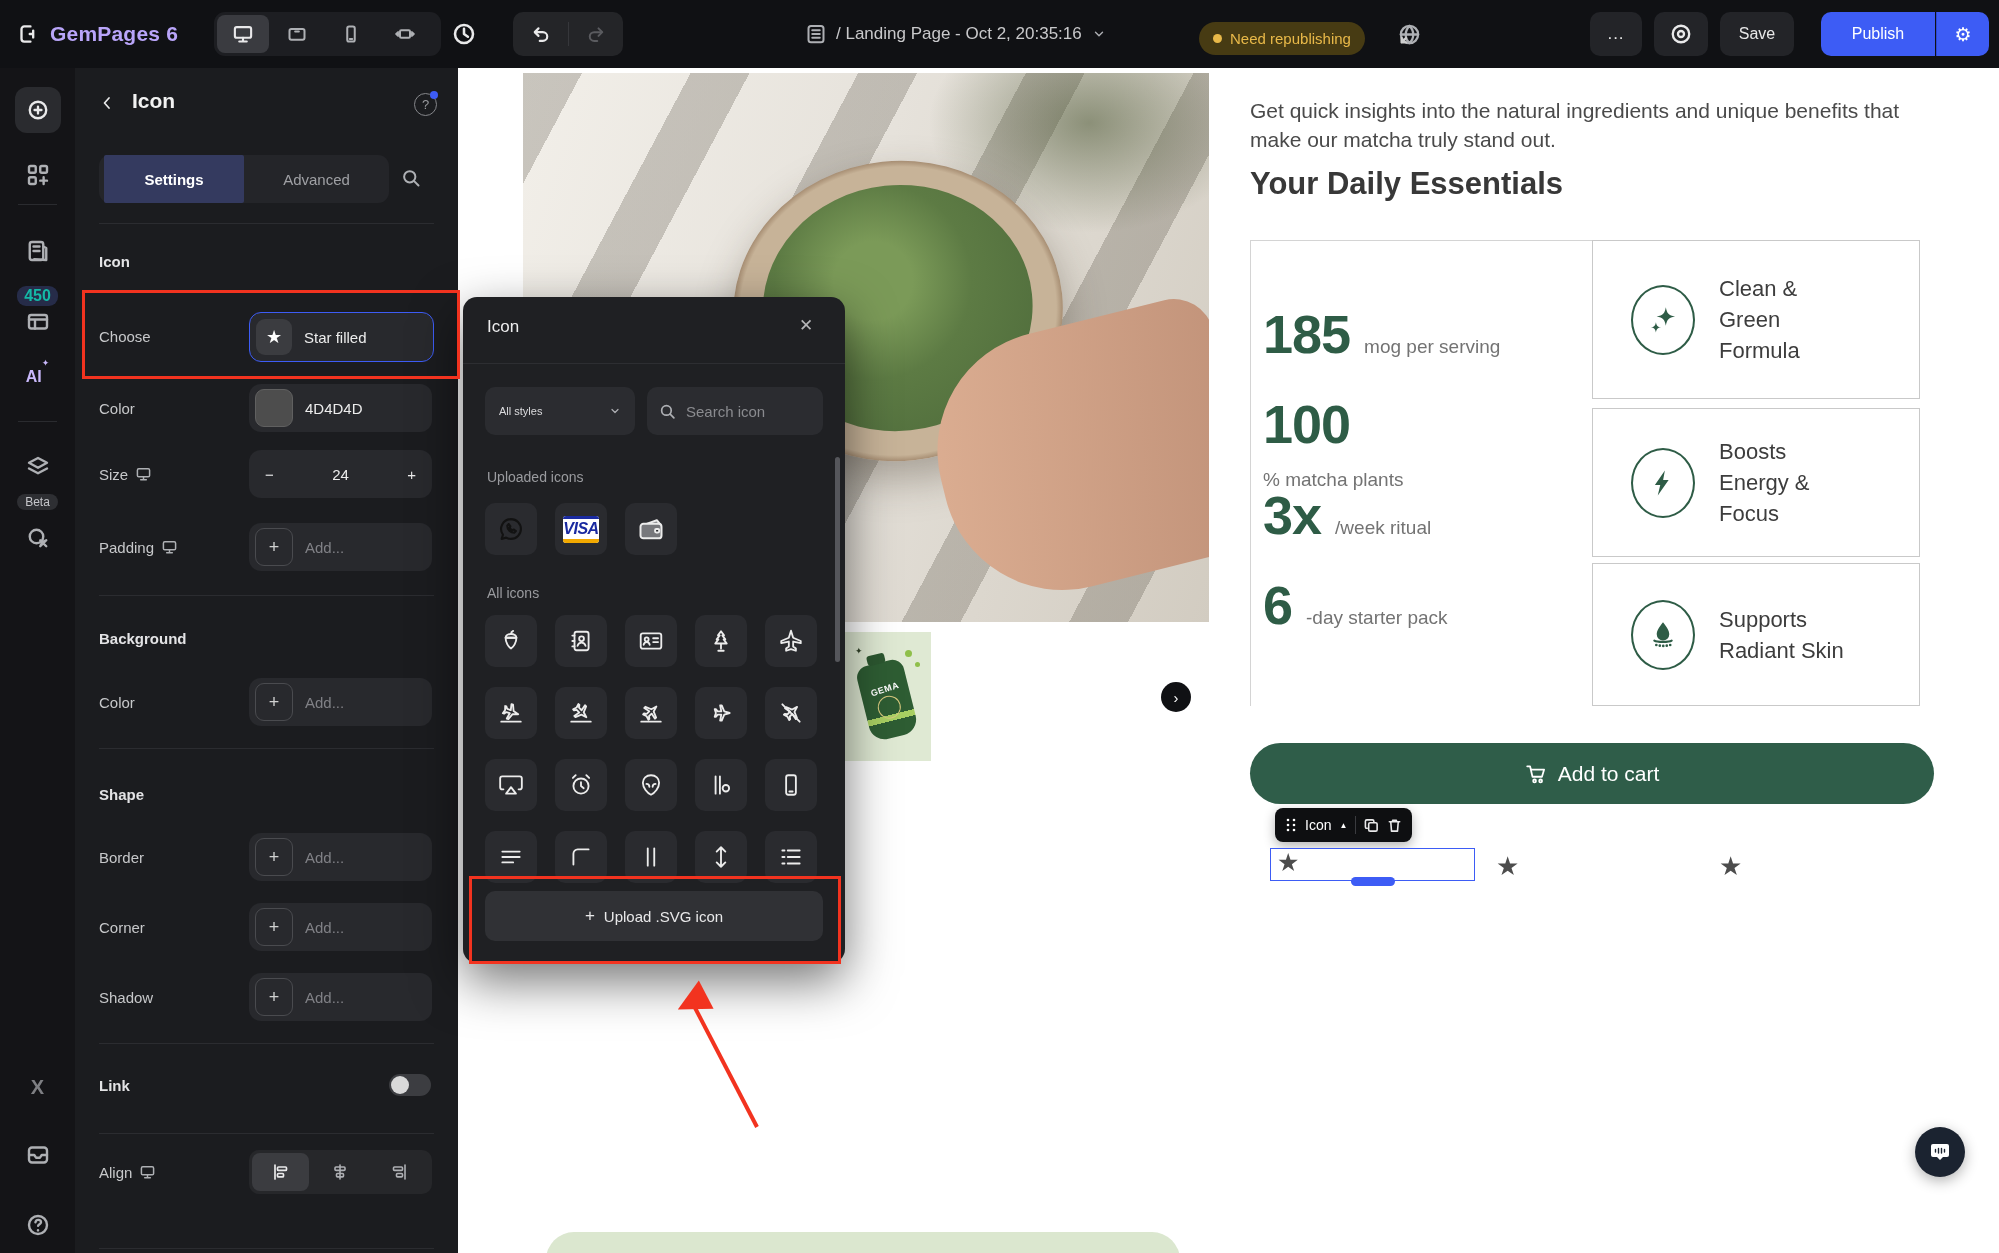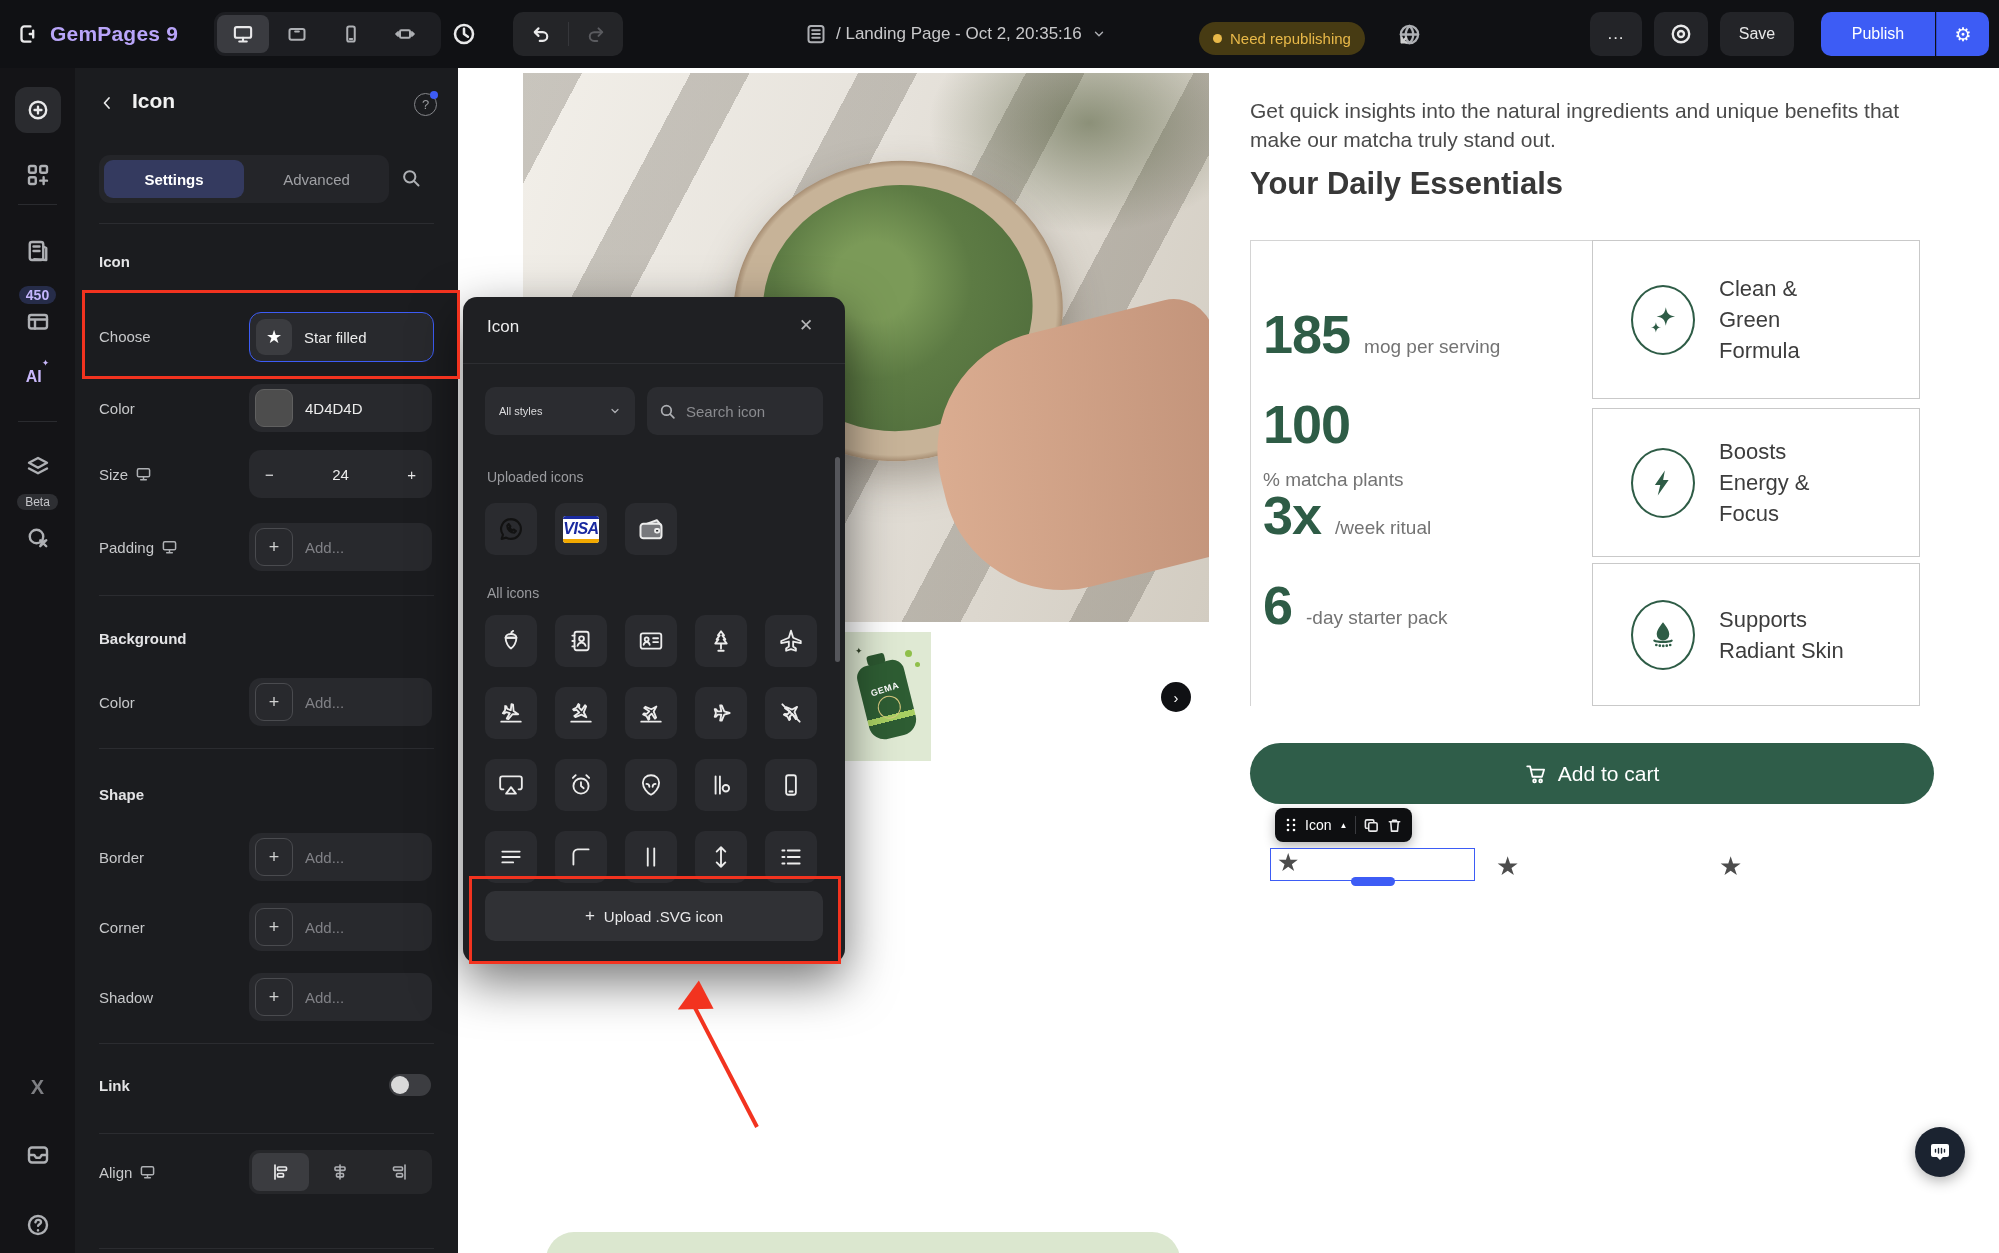--- a/index.html
+++ b/index.html
@@ -24,34 +24,34 @@
   .pubbtn{position:absolute;left:1821px;top:12px;width:114px;height:44px;background:#3d5cf5;border-radius:10px 0 0 10px;
           color:#fff;font-size:16px;display:flex;align-items:center;justify-content:center;}
   .gearbtn{position:absolute;left:1936px;top:12px;width:52px;height:44px;background:#3d5cf5;border-left:1px solid #2b46d8;
            border-radius:0 10px 10px 0;color:#fff;font-size:19px;display:flex;align-items:center;justify-content:center;}
 
   
   .rail{position:absolute;left:0;top:68px;width:75px;height:1185px;background:#141417;border-right:1px solid #242428;}
   .rail .item{position:absolute;left:0;width:75px;display:flex;justify-content:center;color:#8f9094;}
   .rail .sq{width:46px;height:46px;background:#2a2b2f;border-radius:12px;display:flex;align-items:center;justify-content:center;}
   .rail .div{position:absolute;left:18px;width:39px;height:1px;background:#2a2b2f;}
-  .pill450{background:#262c49;color:#c4b5fd;font-size:14px;font-weight:bold;border-radius:9px;padding:1px 7px;}
+  .pill450{background:#262c49;color:#14b8a6;font-size:16px;font-weight:bold;border-radius:9px;padding:1px 7px;}
   .pillbeta{background:#2e2f33;color:#c6c7cb;font-size:12px;border-radius:9px;padding:1px 8px;}
   .ailbl{color:#c9b8fb;font-size:16px;font-weight:bold;}
   .xlbl{color:#7e7f83;font-size:20px;font-weight:bold;}
 
   
   .panel{position:absolute;left:75px;top:68px;width:383px;height:1185px;background:#1b1c1f;}
   .panel .title{position:absolute;left:57px;top:21px;color:#f2f2f2;font-size:21px;font-weight:600;}
   .panel .chev{position:absolute;left:24px;top:27px;color:#cfcfcf;}
   .helpc{position:absolute;left:339px;top:25px;width:21px;height:21px;border:1.5px solid #85868a;border-radius:50%;
          color:#9a9b9f;font-size:13px;display:flex;align-items:center;justify-content:center;}
   .helpc .bdot{position:absolute;right:-2px;top:-3px;width:8px;height:8px;border-radius:50%;background:#3d5cf5;}
   .tabs{position:absolute;left:24px;top:87px;width:290px;height:48px;background:#242529;border-radius:11px;display:flex;align-items:center;}
-  .tab-sel{margin-left:5px;width:140px;height:38px;background:#343a5f;border-radius:9px;color:#fff;font-size:15px;font-weight:600;
+  .tab-sel{margin-left:5px;width:140px;height:48px;background:#343a5f;border-radius:2px;color:#fff;font-size:15px;font-weight:600;
            display:flex;align-items:center;justify-content:center;}
   .tab-un{flex:1;color:#9fa0a4;font-size:15px;text-align:center;}
   .pdiv{position:absolute;left:24px;width:335px;height:1px;background:#2b2c30;}
   .seclbl{position:absolute;left:24px;color:#e3e3e5;font-size:15px;font-weight:600;}
   .rowlbl{position:absolute;left:24px;height:48px;display:flex;align-items:center;gap:8px;color:#c7c8ca;font-size:15px;}
   .ctrl{position:absolute;left:174px;width:183px;height:48px;background:#28292d;border-radius:12px;display:flex;align-items:center;color:#ececec;font-size:15px;}
   .ctrl .addbox{width:36px;height:36px;margin-left:6px;border:1px solid #4a4b4f;border-radius:9px;display:flex;align-items:center;justify-content:center;color:#d0d0d0;font-size:18px;}
   .ctrl .addtxt{margin-left:12px;color:#808186;}
   .choose{border:1.5px solid #3d5cf5;}
   .starbox{width:36px;height:36px;margin-left:6px;background:#3b3c40;border-radius:9px;display:flex;align-items:center;justify-content:center;color:#fff;font-size:18px;}
@@ -141,21 +141,21 @@
 <div class="stage">
 
   <div class="hdr">
     <div class="abs flex" style="left:16px;top:0;height:68px;gap:12px;">
       <span>
         <svg width="22" height="22" viewBox="0 0 16 16" class="ico-white">
             <path d="M10.5 2.5H6a2 2 0 0 0-2 2v7a2 2 0 0 0 2 2h4.5"></path>
             <path d="M12.5 5.5v5M10 8h2.5"></path>
           </svg>
       </span>
-      <span class="logo-txt">GemPages 9</span>
+      <span class="logo-txt">GemPages 6</span>
     </div>
 
     <div class="devgrp">
       <div class="devbtn sel">
         <svg width="20" height="18" viewBox="0 0 16 14" class="ico-white">
             <rect x="1.5" y="1.5" width="13" height="8.5" rx="1.5"></rect>
             <path d="M8 10v2.5M5 13h6"></path>
           </svg>
       </div>
       <div class="devbtn">

